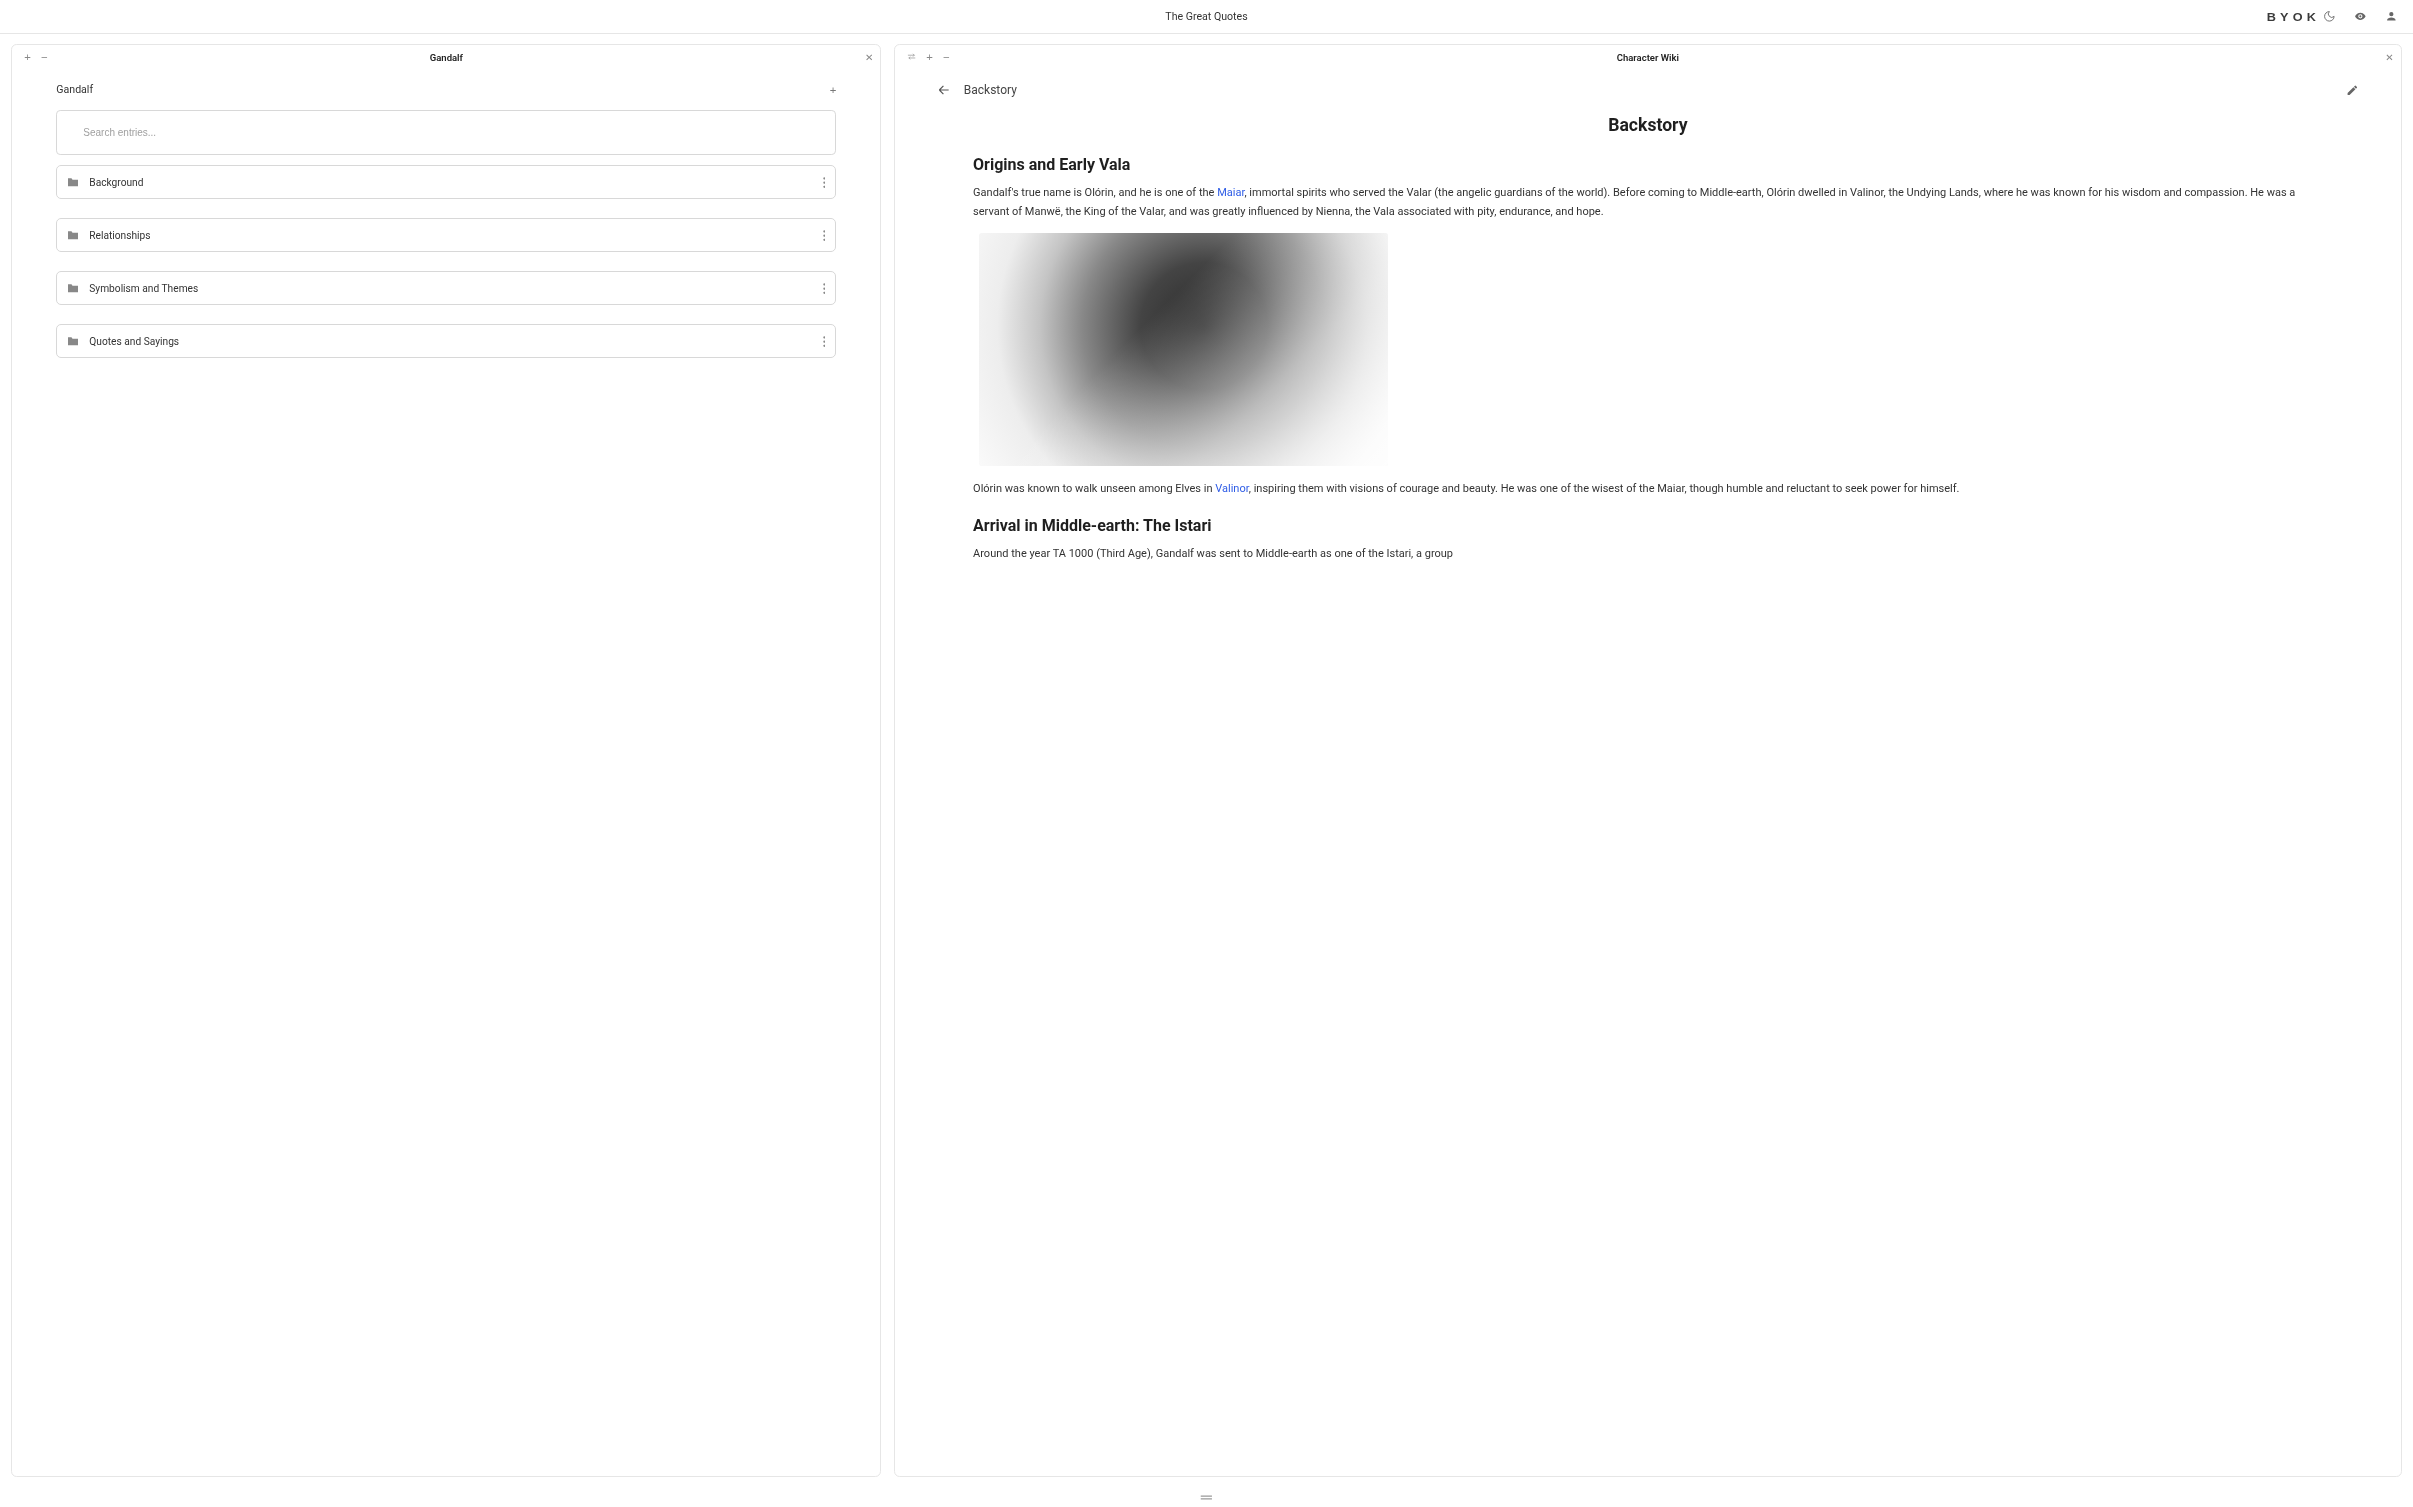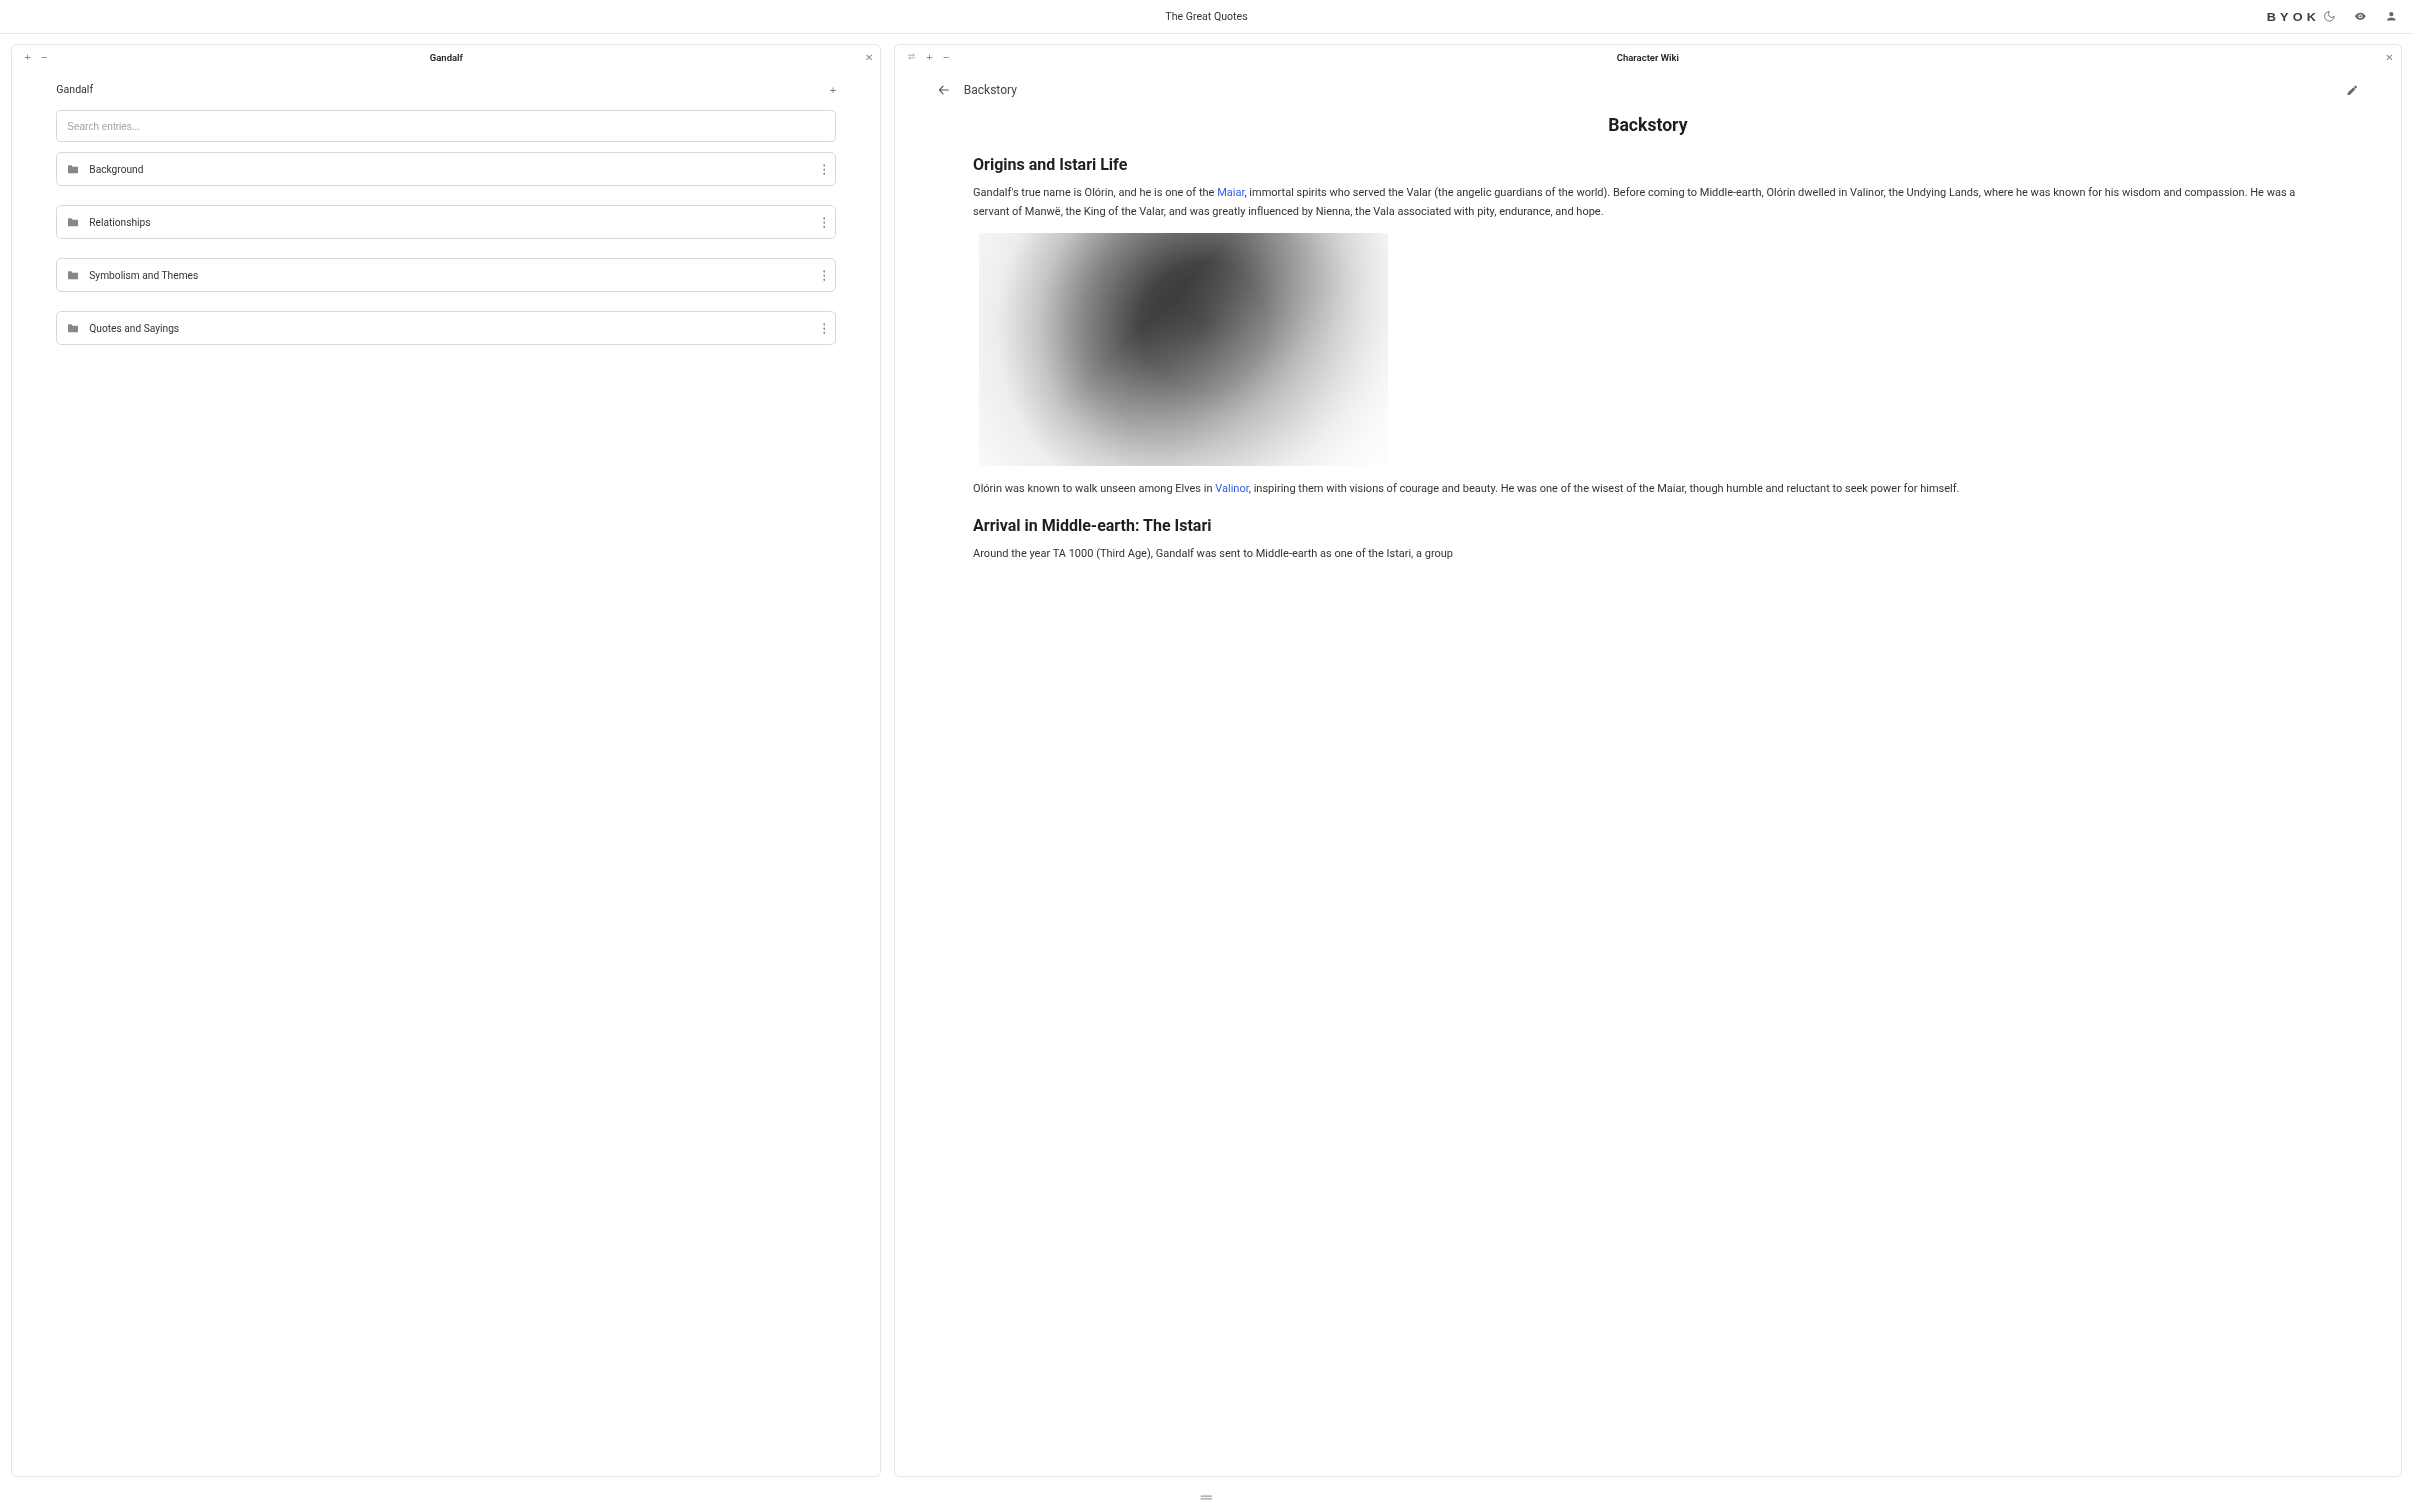--- a/index.html
+++ b/index.html
@@ -21,21 +21,21 @@
 .tabbar-close { margin-left: auto; color: #888; font-size: 10px; cursor: pointer; background:none; border:none; }
 .panel-body { flex: 1; overflow-y: auto; padding: 5.6px 0 14px; }
 .panel-body::-webkit-scrollbar { width: 4.2px; }
 .panel-body::-webkit-scrollbar-thumb { background: #d5d5d5; border-radius: 2.1px; }
 
 
 .breadcrumb-row { display: flex; align-items: center; justify-content: space-between; padding: 8.5px 44px 8.5px 44px; }
 .breadcrumb { font-size: 10.6px; color: #333; }
 .plus-small { color: #777; font-size: 11.3px; cursor:pointer; background:none; border:none; }
 .search-wrap { padding: 5.6px 44px 10px; }
-.search-input { width: 100%; height: 32px; border: 0.7px solid #d8d8d8; border-radius: 4.2px; padding: 0 10px; font-size: 10px; color: #333; }
+.search-input { width: 100%; height: 45px; border: 0.7px solid #d8d8d8; border-radius: 4.2px; padding: 0 26px; font-size: 10px; color: #333; }
 .search-input::placeholder { color: #a0a0a0; }
 .entry-list { padding: 0 44px; display: flex; flex-direction: column; gap: 19px; }
 .entry-item { display: flex; align-items: center; height: 34px; border: 0.7px solid #d8d8d8; border-radius: 5px; padding: 0 10px; cursor:pointer; }
 .entry-item .folder { color: #888; margin-right: 10px; display:flex; }
 .entry-item .folder svg { width:12px; height:10.6px; }
 .entry-item .label { font-size: 10.2px; color: #333; flex: 1; }
 .entry-item .more { color: #888; cursor:pointer; background:none; border:none; display:flex; }
 .entry-item .more svg { width:2.8px; height:11.3px; }
 
 
@@ -186,21 +186,21 @@
         </button>
         <span class="crumb-text">Backstory</span>
         <button class="edit-btn">
           <svg viewBox="0 0 24 24">
               <path fill="currentColor" d="M3 17.25V21h3.75L17.8 9.94l-3.75-3.75L3 17.25ZM20.7 7.04a1 1 0 0 0 0-1.41l-2.34-2.34a1 1 0 0 0-1.41 0l-1.83 1.83 3.75 3.75 1.83-1.83Z"></path>
             </svg>
         </button>
       </div>
       <div class="article">
         <h1 class="page-title">Backstory</h1>
-        <h2>Origins and Istari Life</h2>
+        <h2>Origins and Early Vala</h2>
         <p>
           <span>Gandalf's true name is Olórin, and he is one of the </span><a href="#">Maiar</a><span>, immortal spirits who served the Valar (the angelic guardians of the world). Before coming to Middle-earth, Olórin dwelled in Valinor, the Undying Lands, where he was known for his wisdom and compassion. He was a servant of Manwë, the King of the Valar, and was greatly influenced by Nienna, the Vala associated with pity, endurance, and hope.</span>
         </p>
         <div class="image-block">
           <div class="image-ph"></div>
         </div>
         <p>
           <span>Olórin was known to walk unseen among Elves in </span><a href="#">Valinor</a><span>, inspiring them with visions of courage and beauty. He was one of the wisest of the Maiar, though humble and reluctant to seek power for himself.</span>
         </p>
         <h2>Arrival in Middle-earth: The Istari</h2>

